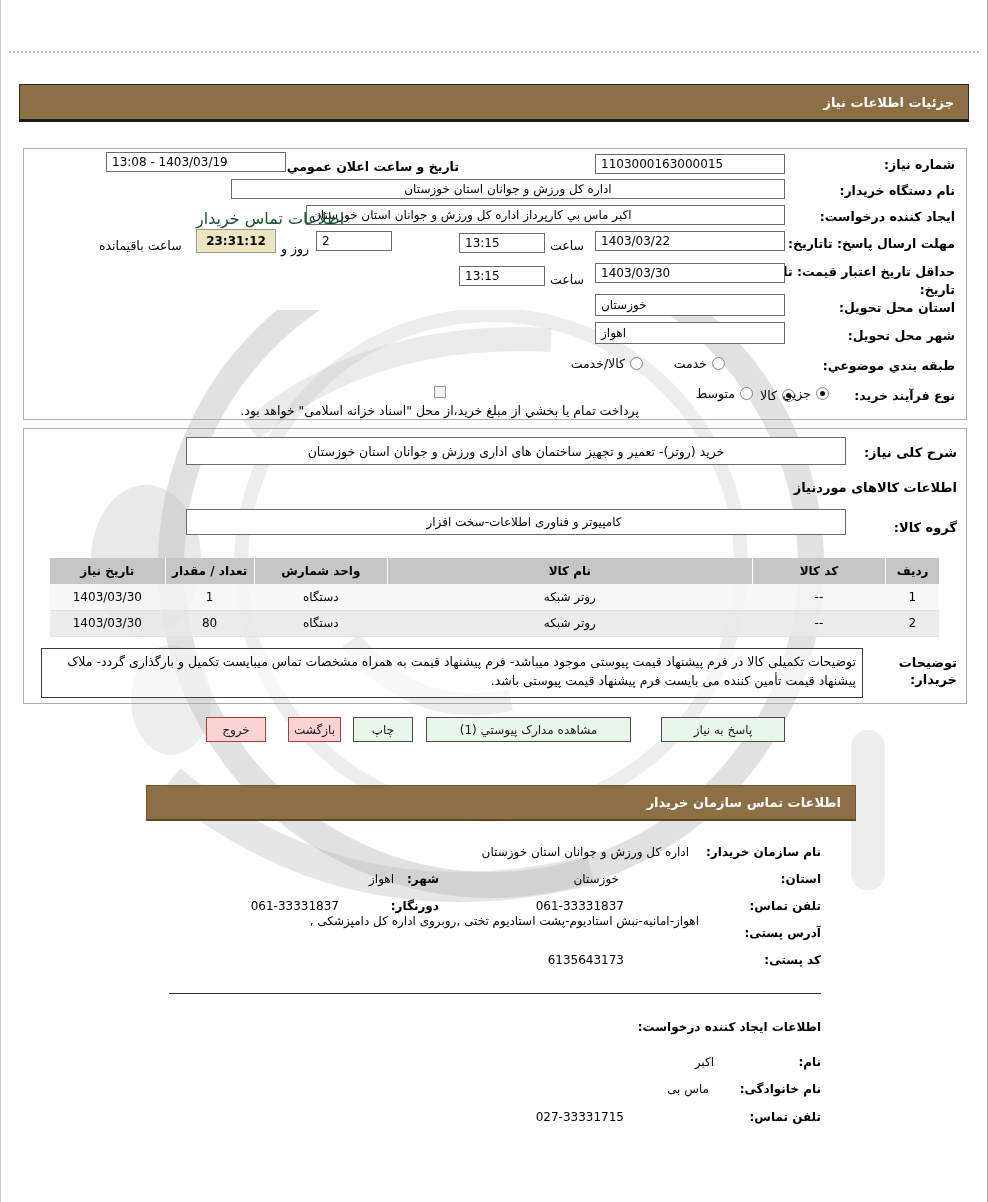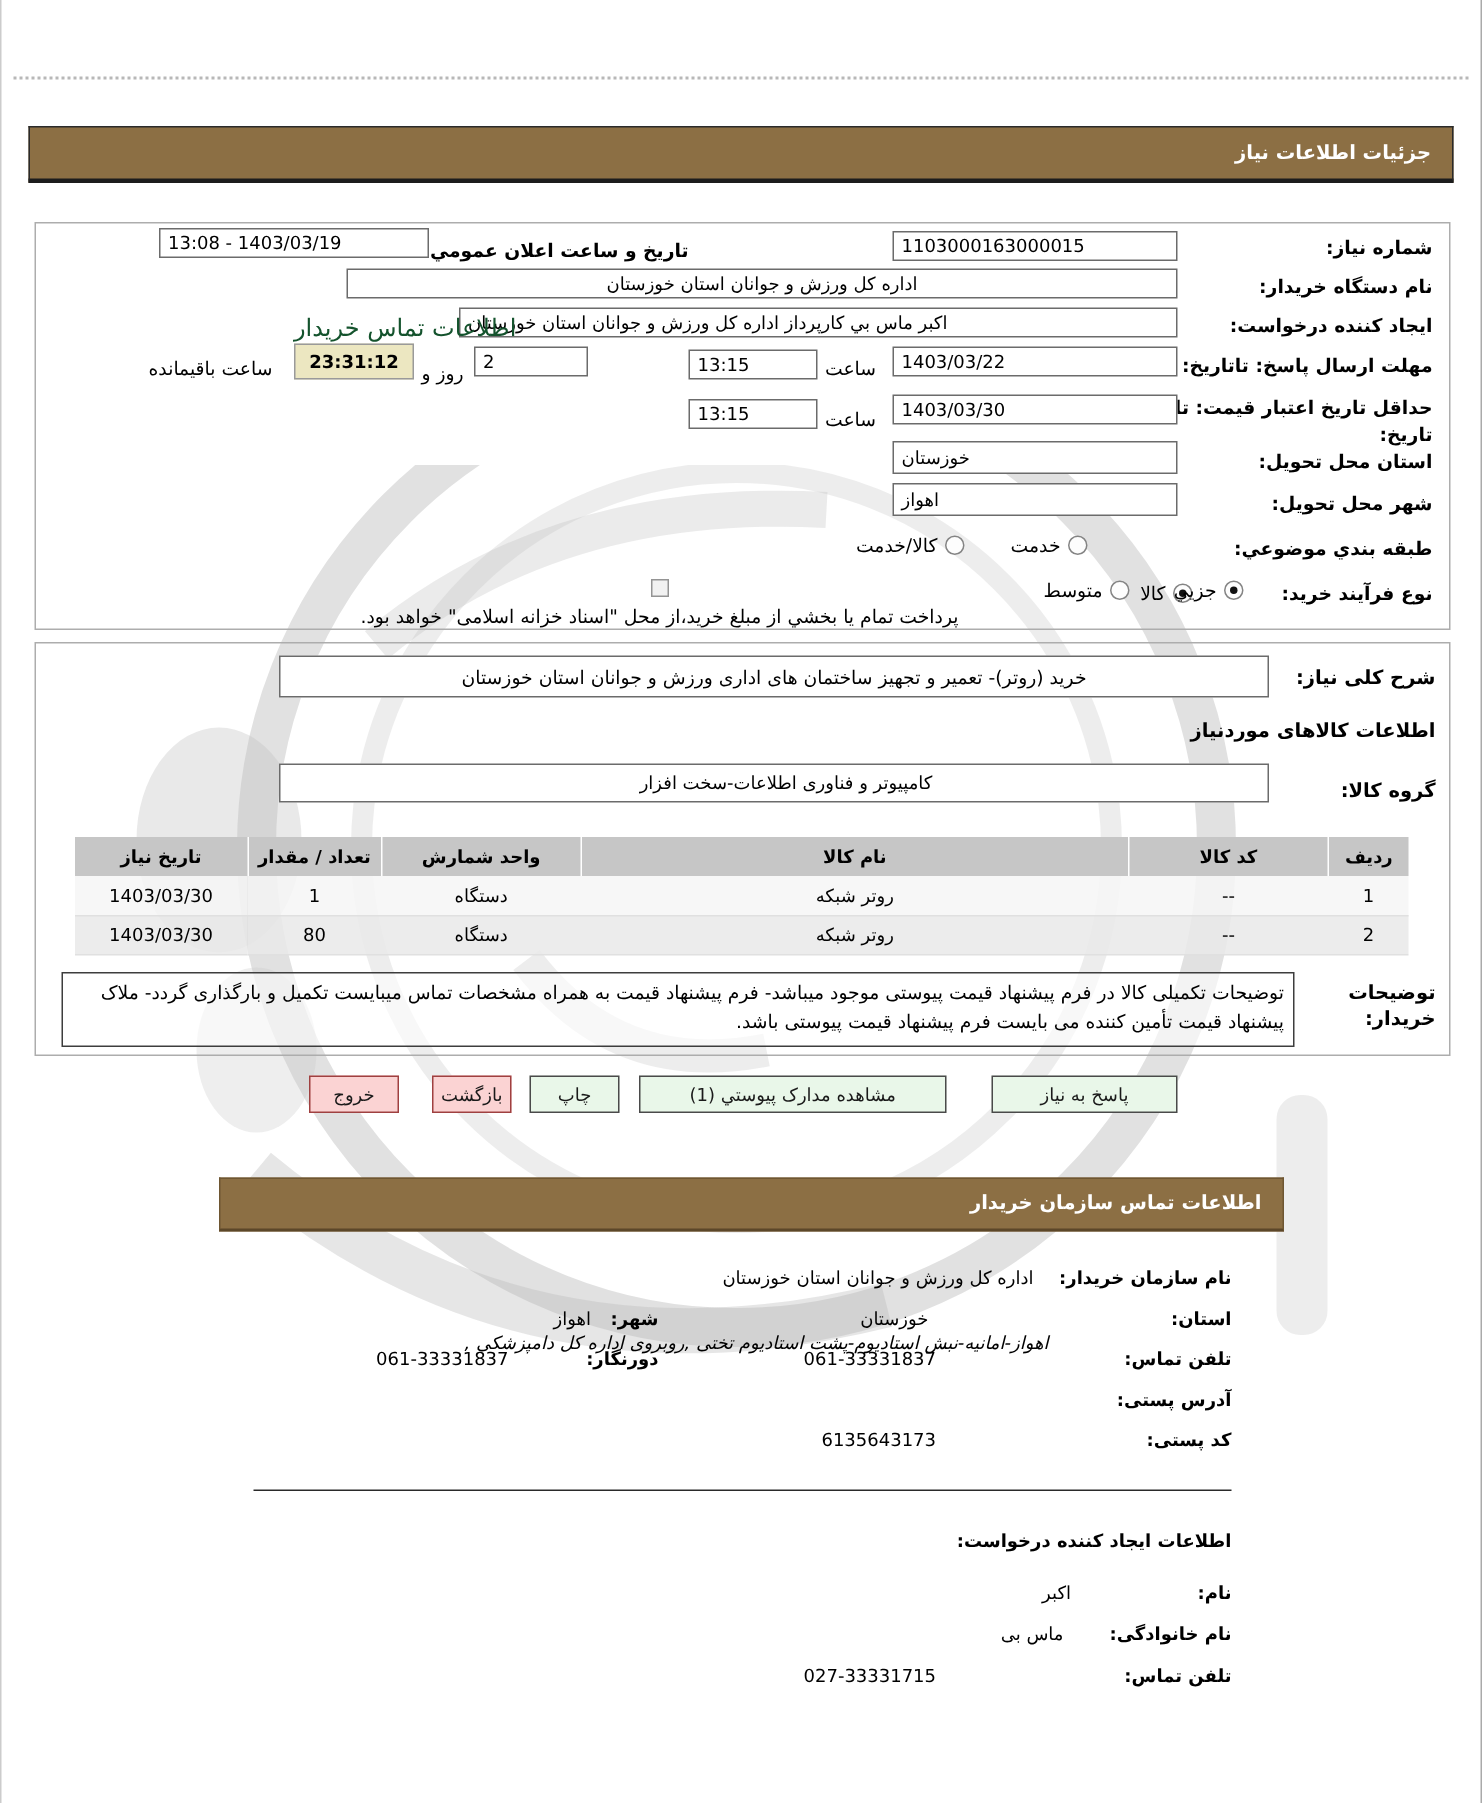--- a/index.html
+++ b/index.html
@@ -225,21 +225,21 @@
   <div class="cval" style="right:368px; top:872px;">خوزستان</div>
   <div class="clabel" style="right:548px; top:872px;">شهر:</div>
   <div class="cval" style="right:593px; top:872px;">اهواز</div>
 
   <div class="clabel" style="right:166px; top:899px;">تلفن تماس:</div>
   <div class="cval ltr" style="right:363px; top:899px;">061-33331837</div>
   <div class="clabel" style="right:548px; top:899px;">دورنگار:</div>
   <div class="cval ltr" style="right:648px; top:899px;">061-33331837</div>
 
   <div class="clabel" style="right:166px; top:926px;">آدرس پستی:</div>
-  <div class="cval" style="right:288px; top:888px;font-style:italic;">اهواز-امانيه-نبش استاديوم-پشت استاديوم تختی ,روبروی اداره كل دامپزشكی ,</div>
+  <div class="cval" style="right:288px; top:914px;">اهواز-امانيه-نبش استاديوم-پشت استاديوم تختی ,روبروی اداره كل دامپزشكی ,</div>
 
   <div class="clabel" style="right:166px; top:953px;">كد پستی:</div>
   <div class="cval ltr" style="right:363px; top:953px;">6135643173</div>
 
   <div class="sepline"></div>
 
   <div class="clabel" style="right:166px; top:1020px;">اطلاعات ايجاد كننده درخواست:</div>
 
   <div class="clabel" style="right:166px; top:1055px;">نام:</div>
   <div class="cval" style="right:273px; top:1055px;">اكبر</div>

